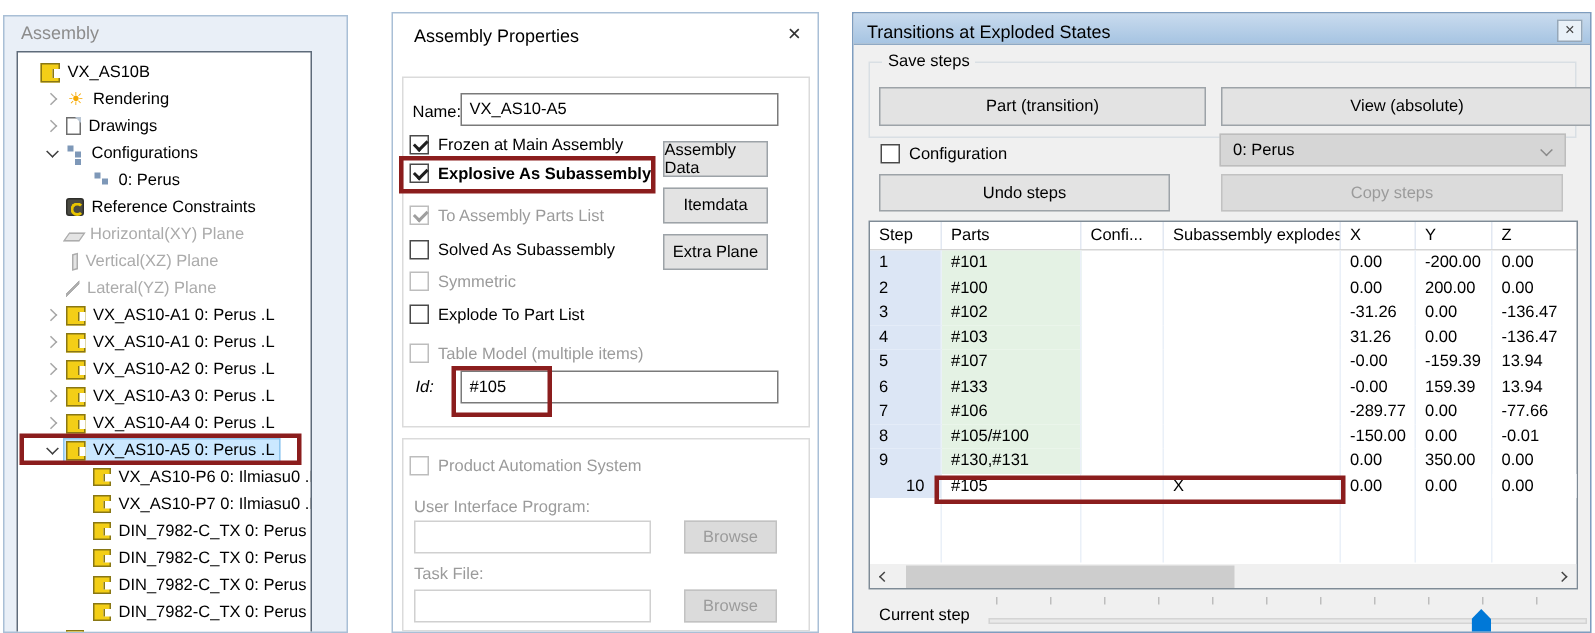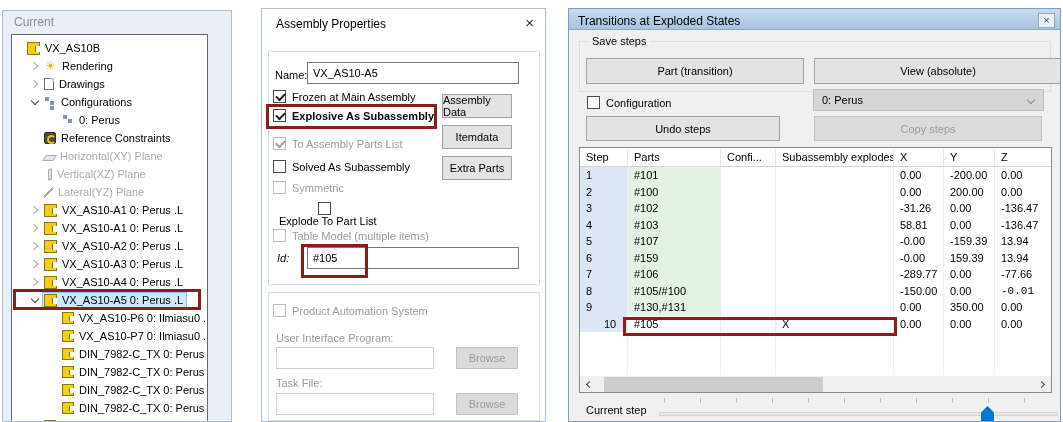--- a/index.html
+++ b/index.html
@@ -94,21 +94,21 @@
   .slider-ticks span{position:absolute;top:389px;width:1px;height:5px;background:#BDBDBD;}
   .slider-track{position:absolute;left:90px;top:403px;width:399px;height:4px;background:#E9E9E9;border:1px solid #D4D4D4;}
   .slider-thumb{position:absolute;left:412px;top:397px;width:13px;height:22px;background:#0078D7;clip-path:polygon(0 30%,50% 0,100% 30%,100% 100%,0 100%);}
 </style>
 </head>
 <body>
 
 <div id="stage">
 
   <section class="panel">
-    <div class="panel-title">Current</div>
+    <div class="panel-title">Assembly</div>
     <div class="tree-box">
       <div class="tree" id="tree">
           <div class="trow" style="padding-left: 13px;">
             <span class="cap">
               <span class="ti assembly-icon"></span>
               <span class="tlabel">VX_AS10B</span>
             </span>
           </div>
           <div class="trow" style="padding-left: 15px;">
             <span class="arrslot collapsed"></span>
@@ -278,34 +278,34 @@
           <span class="cblabel dis">To Assembly Parts List</span>
         </div>
         <div class="cbrow" style="top: 150px;">
           <span class="cb"></span>
           <span class="cblabel">Solved As Subassembly</span>
         </div>
         <div class="cbrow" style="top: 171px;">
           <span class="cb dis"></span>
           <span class="cblabel dis">Symmetric</span>
         </div>
-        <div class="cbrow" style="top: 193px; flex-direction: column;">
+        <div class="cbrow" style="top: 193px;">
           <span class="cb"></span>
           <span class="cblabel">Explode To Part List</span>
         </div>
         <div class="cbrow" style="top: 219px;">
           <span class="cb dis"></span>
           <span class="cblabel dis">Table Model (multiple items)</span>
         </div>
       </div>
     <div class="ann ann-explosive"></div>
 
     <div class="btn" style="left:180px;top:85px;width:70px;height:24px;">Assembly Data</div>
     <div class="btn" style="left:180px;top:116px;width:70px;height:24px;">Itemdata</div>
-    <div class="btn" style="left:180px;top:147px;width:70px;height:24px;">Extra Parts</div>
+    <div class="btn" style="left:180px;top:147px;width:70px;height:24px;">Extra Plane</div>
 
     <span class="flabel" style="left:15px;top:243px;font-style:italic;">Id:</span>
     <input class="tfield" style="left: 45px; top: 238px; width: 212px;" readonly="" value="#105">
     <div class="ann ann-id"></div>
 
     <div class="grp grp2"></div>
     <div class="cbrow" style="top:294px;">
       <span class="cb dis"></span>
       <span class="cblabel dis">Product Automation System</span>
     </div>
@@ -376,36 +376,36 @@
             <div class="td c-subassembly" style="width: 118px;"></div>
             <div class="td c-x" style="width: 50px;">-31.26</div>
             <div class="td c-y" style="width: 51px;">0.00</div>
             <div class="td c-z" style="width: 57px;">-136.47</div>
           </div>
           <div class="tr2">
             <div class="td c-step" style="width: 48px;">4</div>
             <div class="td c-parts" style="width: 93px;">#103</div>
             <div class="td c-config" style="width: 55px;"></div>
             <div class="td c-subassembly" style="width: 118px;"></div>
-            <div class="td c-x" style="width: 50px;">58.81</div>
+            <div class="td c-x" style="width: 50px;">31.26</div>
             <div class="td c-y" style="width: 51px;">0.00</div>
             <div class="td c-z" style="width: 57px;">-136.47</div>
           </div>
           <div class="tr2">
             <div class="td c-step" style="width: 48px;">5</div>
             <div class="td c-parts" style="width: 93px;">#107</div>
             <div class="td c-config" style="width: 55px;"></div>
             <div class="td c-subassembly" style="width: 118px;"></div>
             <div class="td c-x" style="width: 50px;">-0.00</div>
             <div class="td c-y" style="width: 51px;">-159.39</div>
             <div class="td c-z" style="width: 57px;">13.94</div>
           </div>
           <div class="tr2">
             <div class="td c-step" style="width: 48px;">6</div>
-            <div class="td c-parts" style="width: 93px;">#159</div>
+            <div class="td c-parts" style="width: 93px;">#133</div>
             <div class="td c-config" style="width: 55px;"></div>
             <div class="td c-subassembly" style="width: 118px;"></div>
             <div class="td c-x" style="width: 50px;">-0.00</div>
             <div class="td c-y" style="width: 51px;">159.39</div>
             <div class="td c-z" style="width: 57px;">13.94</div>
           </div>
           <div class="tr2">
             <div class="td c-step" style="width: 48px;">7</div>
             <div class="td c-parts" style="width: 93px;">#106</div>
             <div class="td c-config" style="width: 55px;"></div>
@@ -414,21 +414,21 @@
             <div class="td c-y" style="width: 51px;">0.00</div>
             <div class="td c-z" style="width: 57px;">-77.66</div>
           </div>
           <div class="tr2">
             <div class="td c-step" style="width: 48px;">8</div>
             <div class="td c-parts" style="width: 93px;">#105/#100</div>
             <div class="td c-config" style="width: 55px;"></div>
             <div class="td c-subassembly" style="width: 118px;"></div>
             <div class="td c-x" style="width: 50px;">-150.00</div>
             <div class="td c-y" style="width: 51px;">0.00</div>
-            <div class="td c-z" style="width: 57px; font-family: Liberation Mono, monospace;">-0.01</div>
+            <div class="td c-z" style="width: 57px;">-0.01</div>
           </div>
           <div class="tr2">
             <div class="td c-step" style="width: 48px;">9</div>
             <div class="td c-parts" style="width: 93px;">#130,#131</div>
             <div class="td c-config" style="width: 55px;"></div>
             <div class="td c-subassembly" style="width: 118px;"></div>
             <div class="td c-x" style="width: 50px;">0.00</div>
             <div class="td c-y" style="width: 51px;">350.00</div>
             <div class="td c-z" style="width: 57px;">0.00</div>
           </div>

